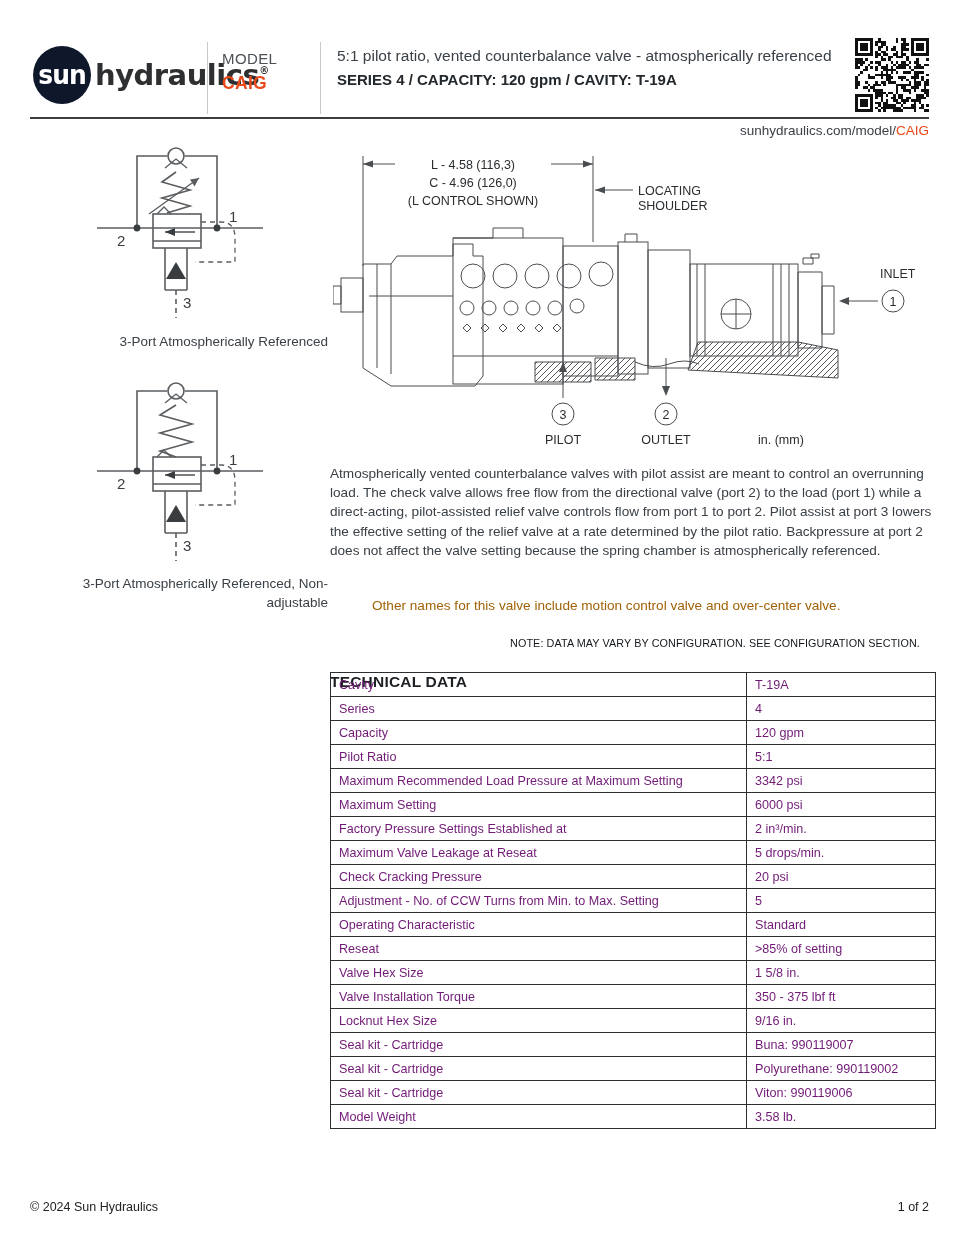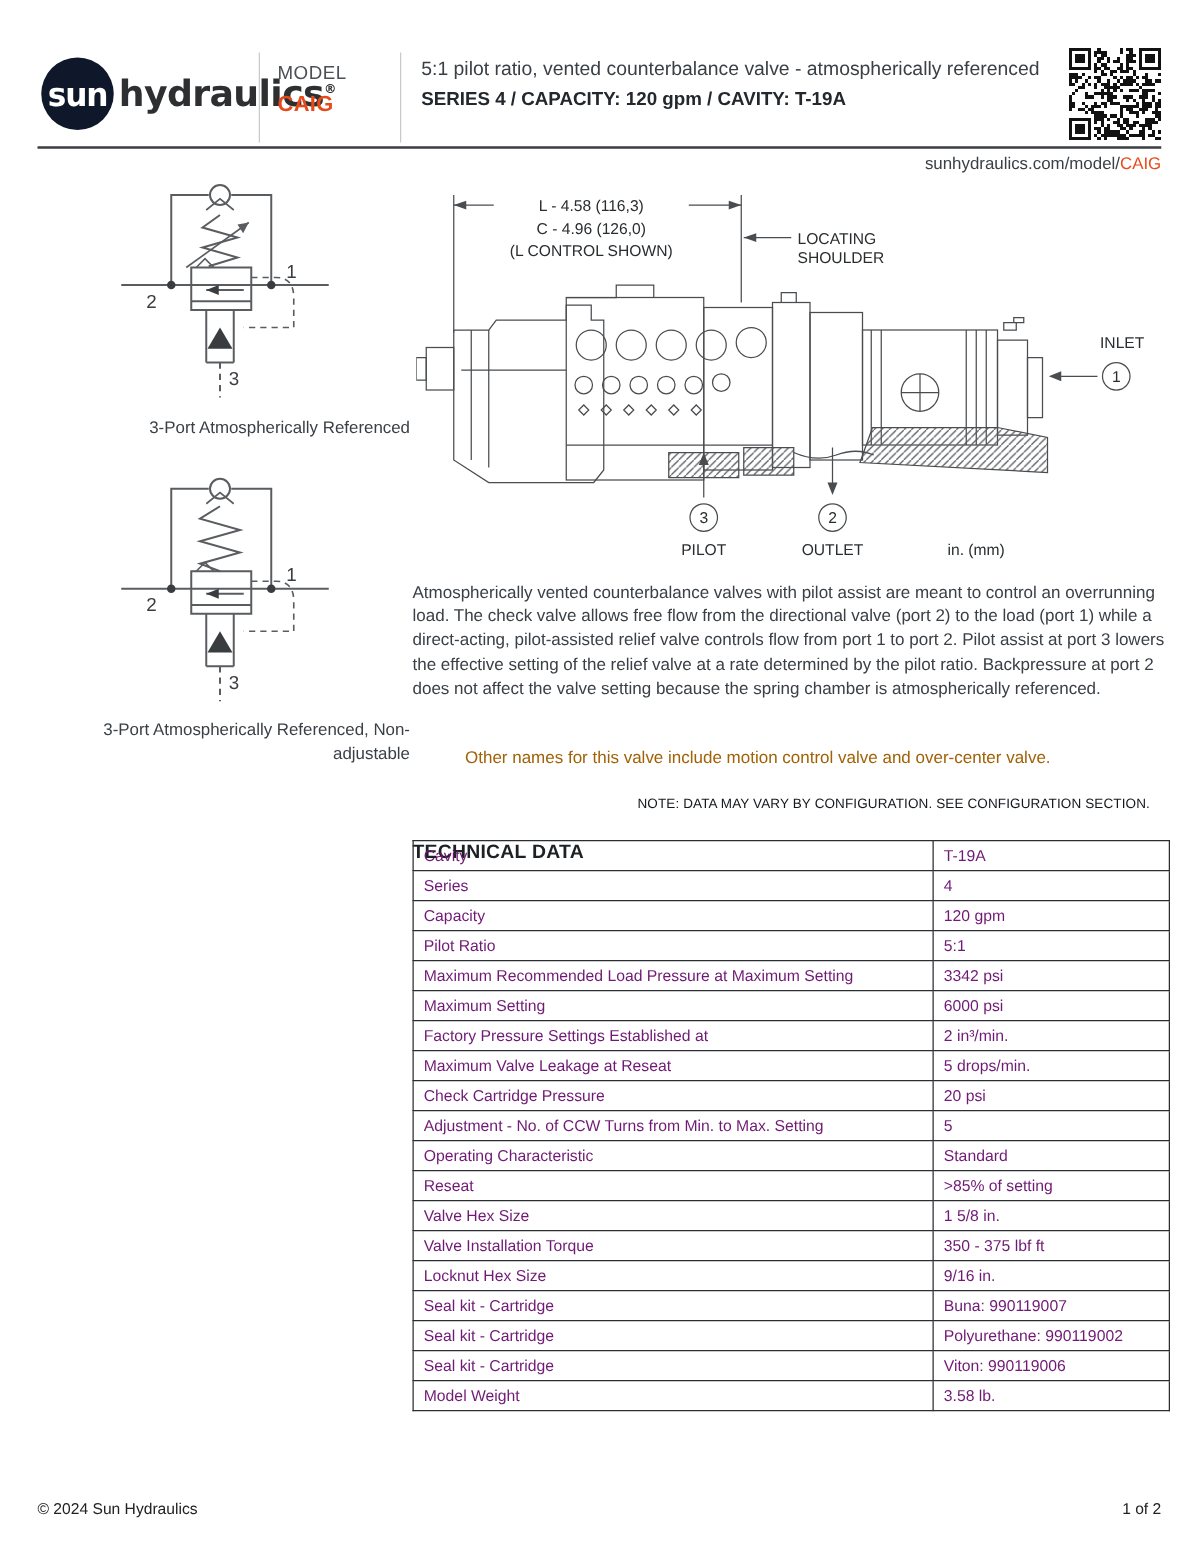--- a/index.html
+++ b/index.html
@@ -613,21 +613,21 @@
       </tr>
       <tr>
         <td class="label">Factory Pressure Settings Established at</td>
         <td>2 in³/min.</td>
       </tr>
       <tr>
         <td class="label">Maximum Valve Leakage at Reseat</td>
         <td>5 drops/min.</td>
       </tr>
       <tr>
-        <td class="label">Check Cartridge Pressure</td>
+        <td class="label">Check Cracking Pressure</td>
         <td>20 psi</td>
       </tr>
       <tr>
         <td class="label">Adjustment - No. of CCW Turns from Min. to Max. Setting</td>
         <td>5</td>
       </tr>
       <tr>
         <td class="label">Operating Characteristic</td>
         <td>Standard</td>
       </tr>

